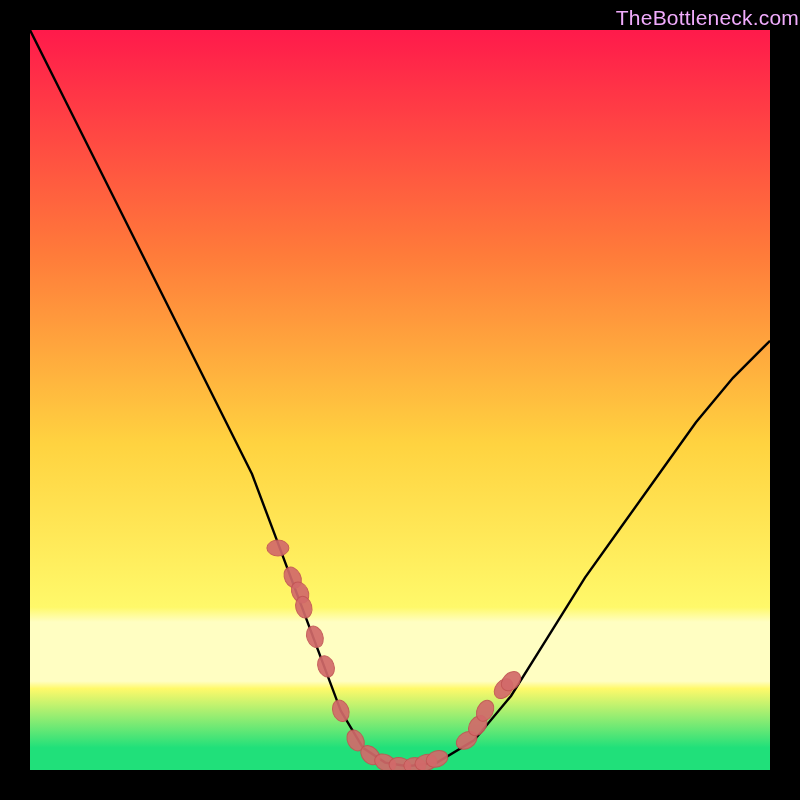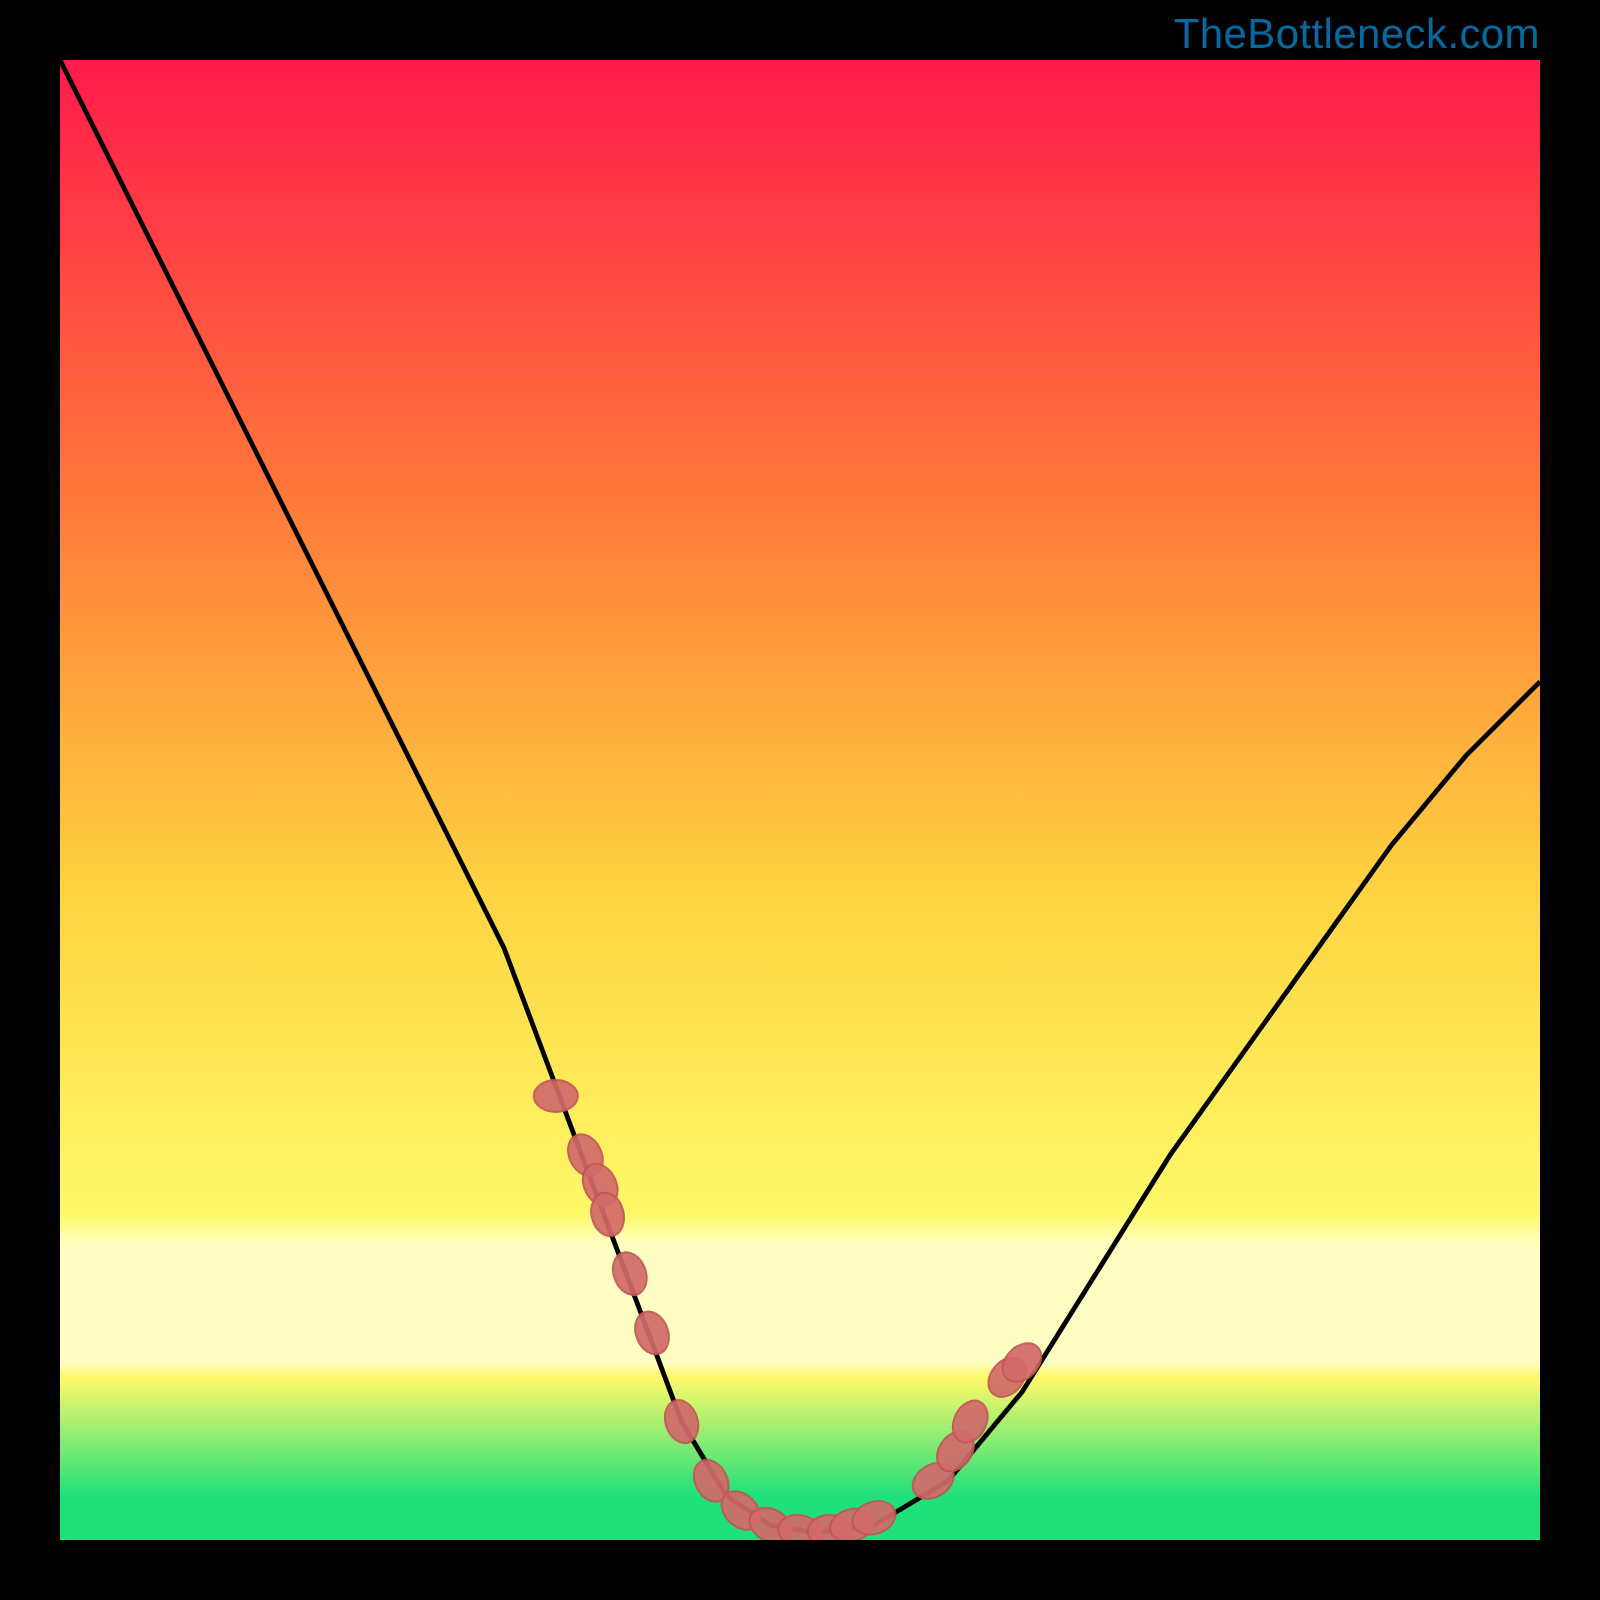--- a/index.html
+++ b/index.html
@@ -7,22 +7,22 @@
     padding: 0;
     width: 800px;
     height: 800px;
     background: #000;
     position: relative;
     font-family: Arial, Helvetica, sans-serif;
   }
   .watermark {
     position: absolute;
     top: 6px;
-    right: 30px;
-    color: #0369a1;
+    right: 1px;
+    color: #f0abfc;
     font-size: 21px;
     font-weight: 500;
     letter-spacing: 0.2px;
     z-index: 10;
   }
   .plot-frame {
     position: absolute;
     left: 30px;
     top: 30px;
     width: 740px;

